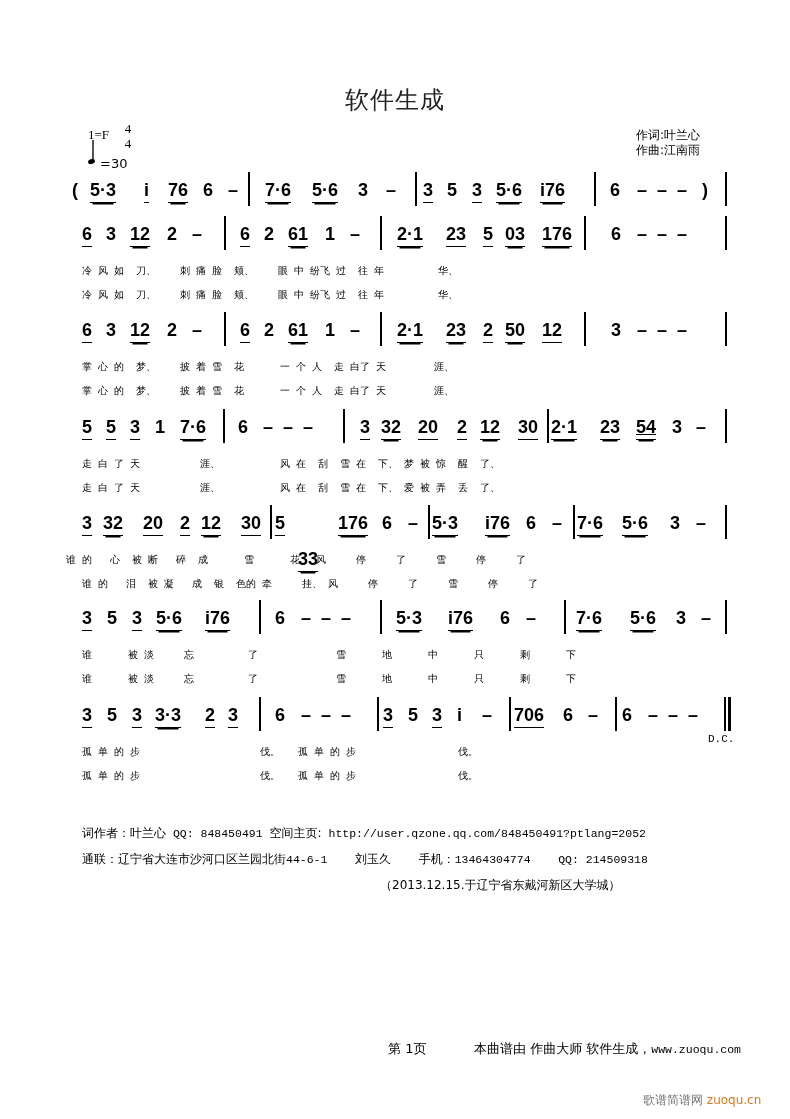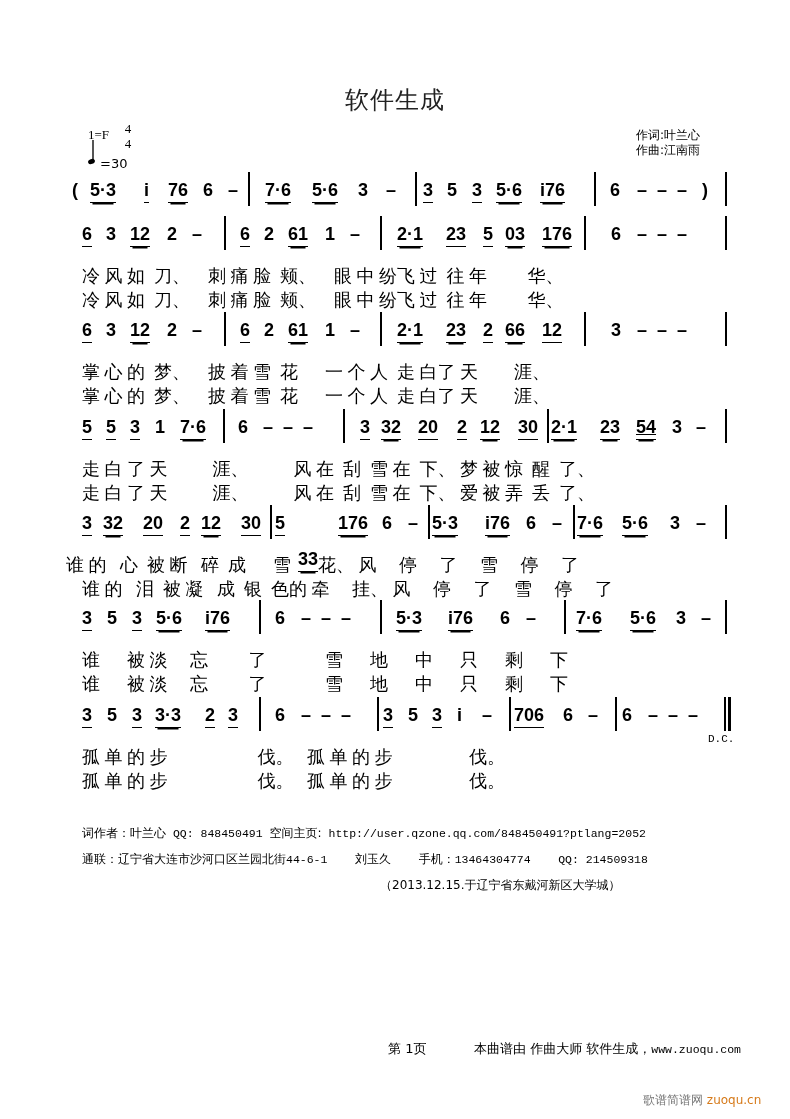--- a/index.html
+++ b/index.html
@@ -11,21 +11,21 @@
   .tempo { left:100px; top:156px; font-size:13px; }
   .note-stem { left:92px; top:140px; width:1.5px; height:22px; background:#555; }
   .note-head { left:88px; top:159px; width:7px; height:5px; border-radius:50%; background:#000; transform:rotate(-20deg); }
   .credits { right:90px; top:128px; font-size:12px; line-height:15px; text-align:left; }
   .staff { position:absolute; left:0; width:790px; height:30px; }
   .tok { position:absolute; top:0; font-size:18px; font-weight:bold; font-family:"Liberation Sans", sans-serif; line-height:24px; white-space:pre; }
   .u1 { border-bottom:1.5px solid #000; }
   .u2 { box-shadow:0 4px 0 -2.5px #000; }
   .bar { position:absolute; top:-6px; width:1.5px; height:34px; background:#000; }
   .bar.thick { width:3px; }
-  .lyric { position:absolute; font-size:18px; white-space:pre; font-family:Liberation Serif, serif; letter-spacing:0; }
+  .lyric { position:absolute; font-size:10px; white-space:pre; font-family:Liberation Mono, monospace; letter-spacing:0; }
   .footer { font-size:11.5px; font-family:"Liberation Mono", monospace; }
   .footer .cn { font-family:"DejaVu Sans", sans-serif; font-size:12px; }
   .dc { font-size:11px; font-family:"Liberation Mono", monospace; }
   .page { font-size:13px; }
   .gen { font-size:13px; }
   .wm { font-size:12px; color:#777; }
   .wm span.en { color:#d67a1a; }
 </style>
 </head>
 <body>
@@ -103,21 +103,21 @@
       <span class="tok" style="left: 167px;">2</span>
       <span class="tok" style="left: 192px;">–</span>
       <span class="tok u1" style="left: 240px;">6</span>
       <span class="tok" style="left: 264px;">2</span>
       <span class="tok u1 u2" style="left: 288px;">61</span>
       <span class="tok" style="left: 325px;">1</span>
       <span class="tok" style="left: 350px;">–</span>
       <span class="tok u1 u2" style="left: 397px;">2·1</span>
       <span class="tok u1 u2" style="left: 446px;">23</span>
       <span class="tok u1" style="left: 483px;">2</span>
-      <span class="tok u1 u2" style="left: 505px;">66</span>
+      <span class="tok u1 u2" style="left: 505px;">50</span>
       <span class="tok u1" style="left: 542px;">12</span>
       <span class="tok" style="left: 611px;">3</span>
       <span class="tok" style="left: 637px;">–  –  –</span>
       <div class="bar" style="left: 224px;"></div>
       <div class="bar" style="left: 380px;"></div>
       <div class="bar" style="left: 584px;"></div>
       <div class="bar" style="left: 725px;"></div>
     </div>
     <div class="lyric" style="left: 82px; top: 360px;">掌 心 的  梦、    披 着 雪  花      一 个 人  走 白了 天        涯、</div>
     <div class="lyric" style="left: 82px; top: 384px;">掌 心 的  梦、    披 着 雪  花      一 个 人  走 白了 天        涯、</div>

